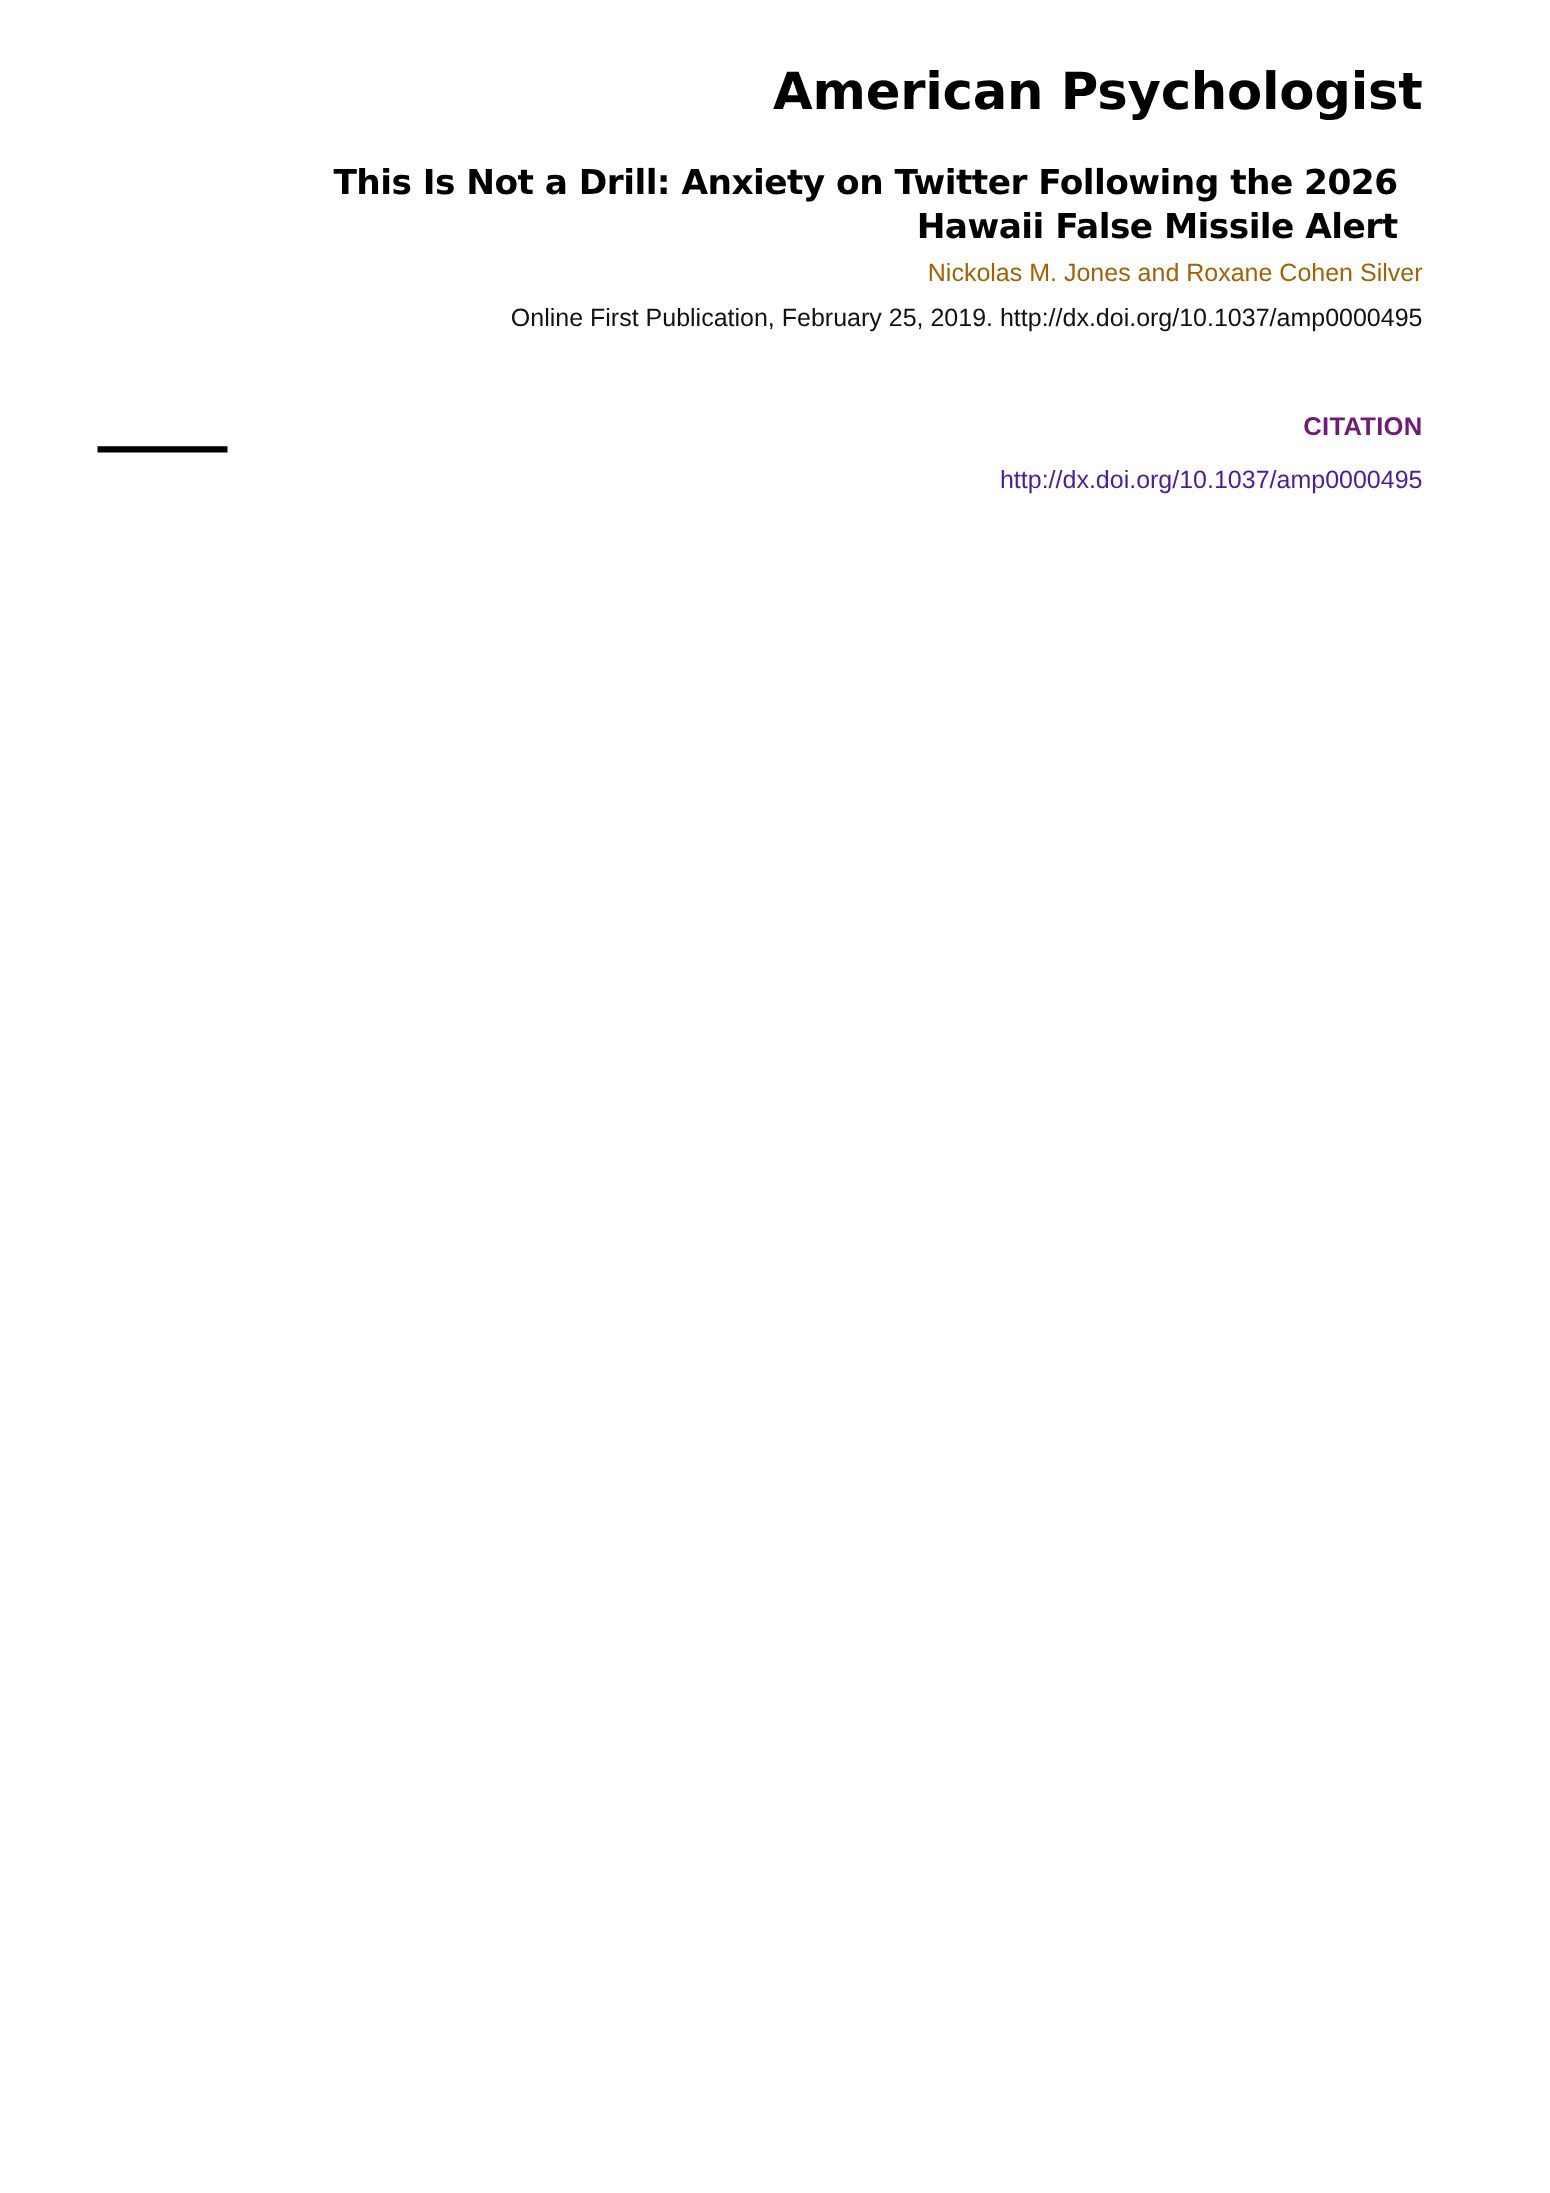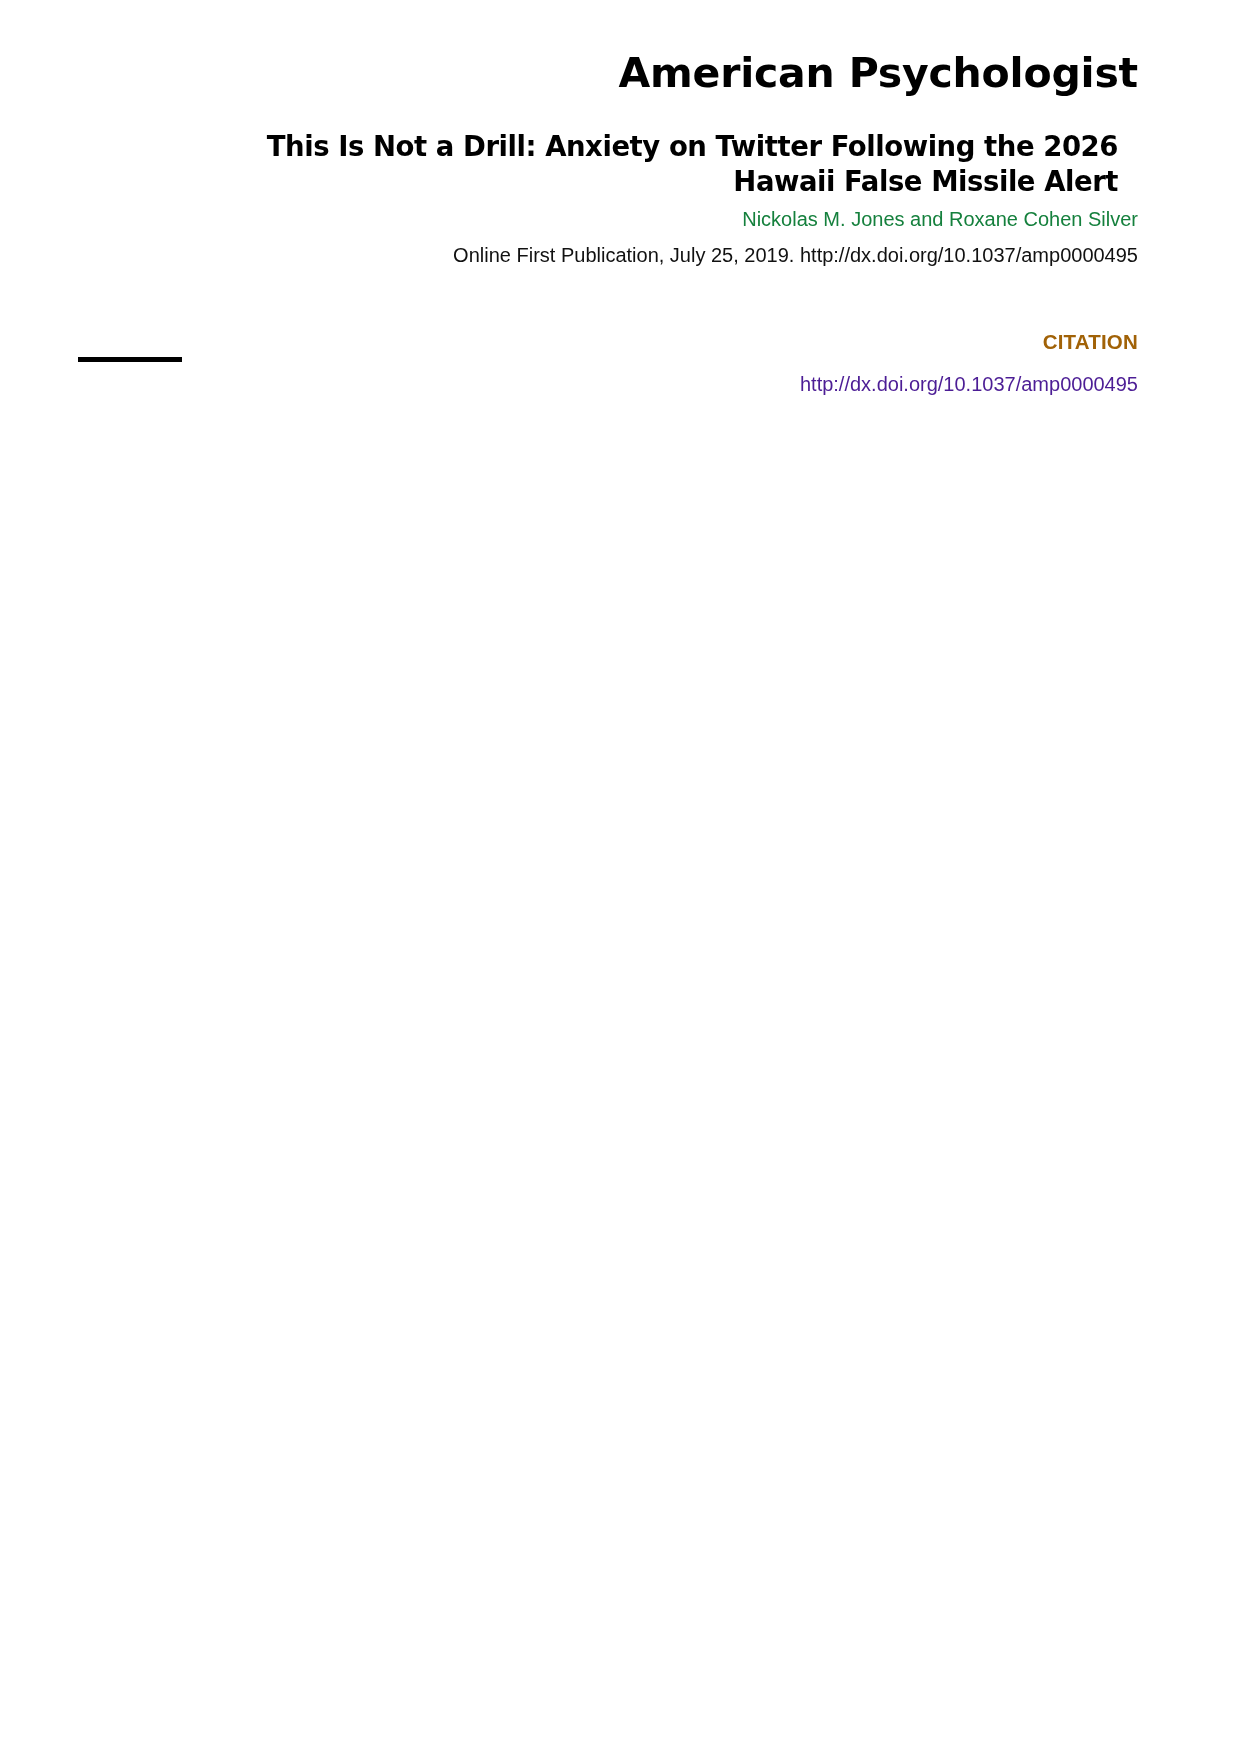--- a/index.html
+++ b/index.html
@@ -50,42 +50,42 @@
     letter-spacing: -0.45px;
     color: #000;
     margin: 0 0 7px 0;
     max-width: 1040px;
   }
 
   .authors {
     font-family: "Liberation Sans", sans-serif;
     font-size: 20px;
     line-height: 1.35;
-    color: #15803d;
+    color: #a16207;
     margin: 0 0 9px 0;
   }
 
   .pubinfo {
     font-family: "Liberation Sans", sans-serif;
     font-size: 20px;
     line-height: 1.35;
     color: #111;
     margin: 0;
   }
 
   
   .citation-block {
     margin-top: 61px;
   }
   .citation-heading {
     font-family: "Liberation Sans", sans-serif;
     font-size: 20.5px;
     line-height: 1.2;
     letter-spacing: 0.2px;
-    color: #a16207;
+    color: #701a75;
     margin: 0;
     display: inline-block;
   }
   .citation-rule {
     width: 104px;
     height: 5px;
     background: #000;
     margin: 3px 0 9px 0;
   }
   .citation-text {
@@ -115,21 +115,21 @@
 
     <h1 class="journal-title">American Psychologist</h1>
 
     <div class="article-title">
       <span>This Is Not a Drill: Anxiety on Twitter Following the 2026</span><br>
       <span>Hawaii False Missile Alert</span>
     </div>
 
     <p class="authors">Nickolas M. Jones and Roxane Cohen Silver</p>
 
-    <p class="pubinfo">Online First Publication, July 25, 2019. http://dx.doi.org/10.1037/amp0000495</p>
+    <p class="pubinfo">Online First Publication, February 25, 2019. http://dx.doi.org/10.1037/amp0000495</p>
 
     <div class="citation-block">
       <div>
         <h2 class="citation-heading">CITATION</h2>
       </div>
       <div class="citation-rule"></div>
 
       <p class="citation-doi">http://dx.doi.org/10.1037/amp0000495</p>
     </div>
 

